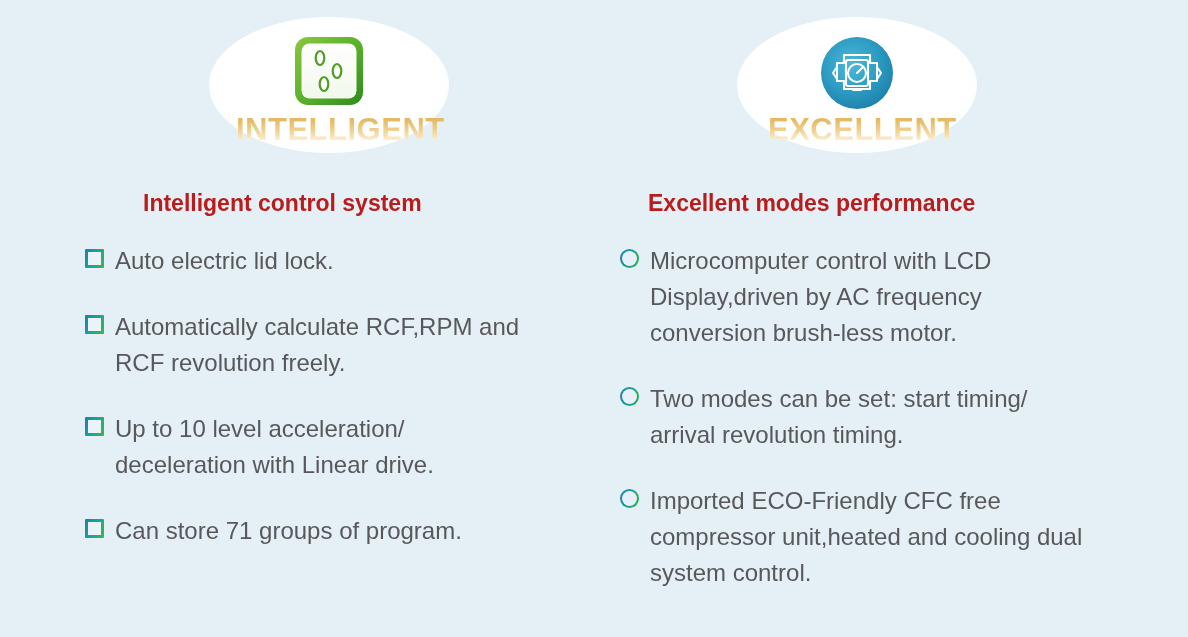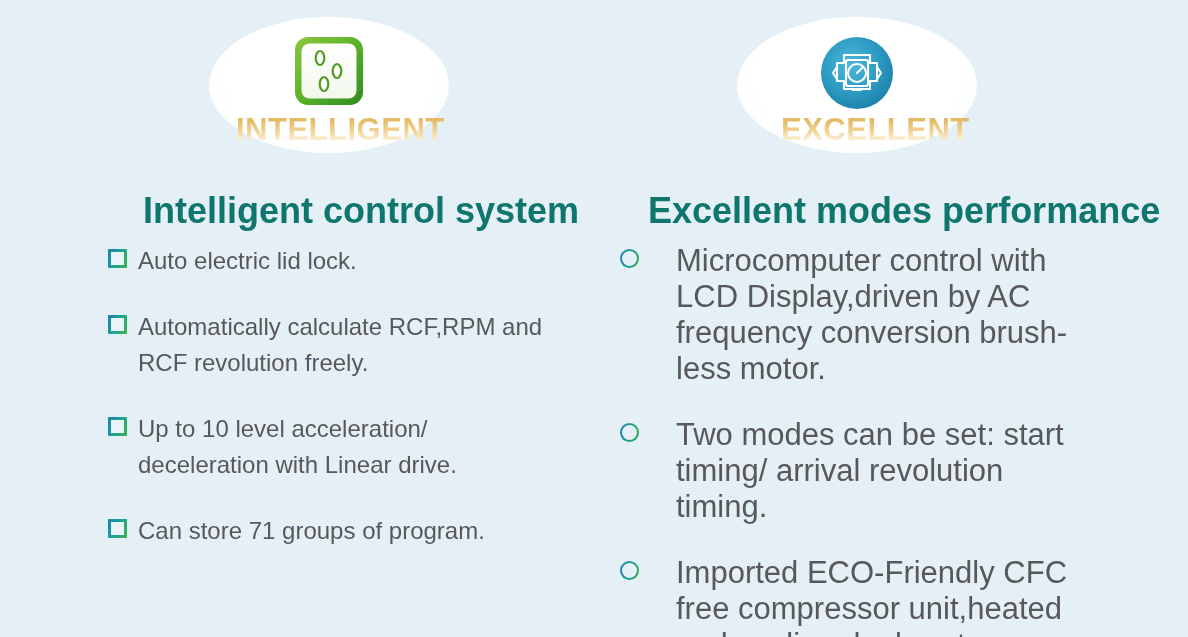--- a/index.html
+++ b/index.html
@@ -63,44 +63,44 @@
     letter-spacing: 0.5px;
     font-family: "Liberation Sans", sans-serif;
     background: linear-gradient(180deg, #e0b159 0%, #e6bc68 26%, #f4d79d 58%, #fdf3de 82%, #ffffff 100%);
     -webkit-background-clip: text;
     background-clip: text;
     color: transparent;
     -webkit-text-fill-color: transparent;
     white-space: nowrap;
   }
   .column-left  .badge-word { left: 236px; }
-  .column-right .badge-word { left: 187px; }
+  .column-right .badge-word { left: 174px; }
 
   
   .heading {
-    color: #0f766e;
-    font-size: 36px;
+    color: #b91c1c;
+    font-size: 23px;
     font-weight: bold;
     font-family: "Liberation Sans", sans-serif;
     white-space: nowrap;
     position: absolute;
     top: 190px;
   }
   .column-left  .heading { left: 143px; }
   .column-right .heading { left: 54px; }
 
   
   .feature-list {
     position: absolute;
     top: 243px;
     list-style: none;
     margin: 0;
     padding: 0;
   }
-  .column-left  .feature-list { left: 108px; width: 450px; }
+  .column-left  .feature-list { left: 85px; width: 450px; }
   .column-right .feature-list { left: 26px;  width: 470px; }
 
   .feature-item {
     display: flex;
     align-items: flex-start;
     margin-bottom: 30px;
   }
   .feature-item:last-child { margin-bottom: 0; }
 
   .marker {
@@ -126,21 +126,21 @@
       linear-gradient(#e6f0f6, #e6f0f6) padding-box,
       linear-gradient(100deg, #1f7fb0 0%, #1a9a9c 40%, #2cb04f 100%) border-box;
   }
 
   .feature-text {
     color: #58585a;
     font-size: 24px;
     line-height: 36px;
     font-family: "Liberation Sans", sans-serif;
   }
-  .column-right .feature-text { font-size: 31px; line-height: 36px; margin-left: 26px; }
+  .column-right .feature-text { font-size: 24px; line-height: 36px; }
 </style>
 </head>
 <body>
 
 <div class="page">
 
   <div class="column column-left">
 
     <div class="badge-wrap">
       <div class="ellipse"></div>

